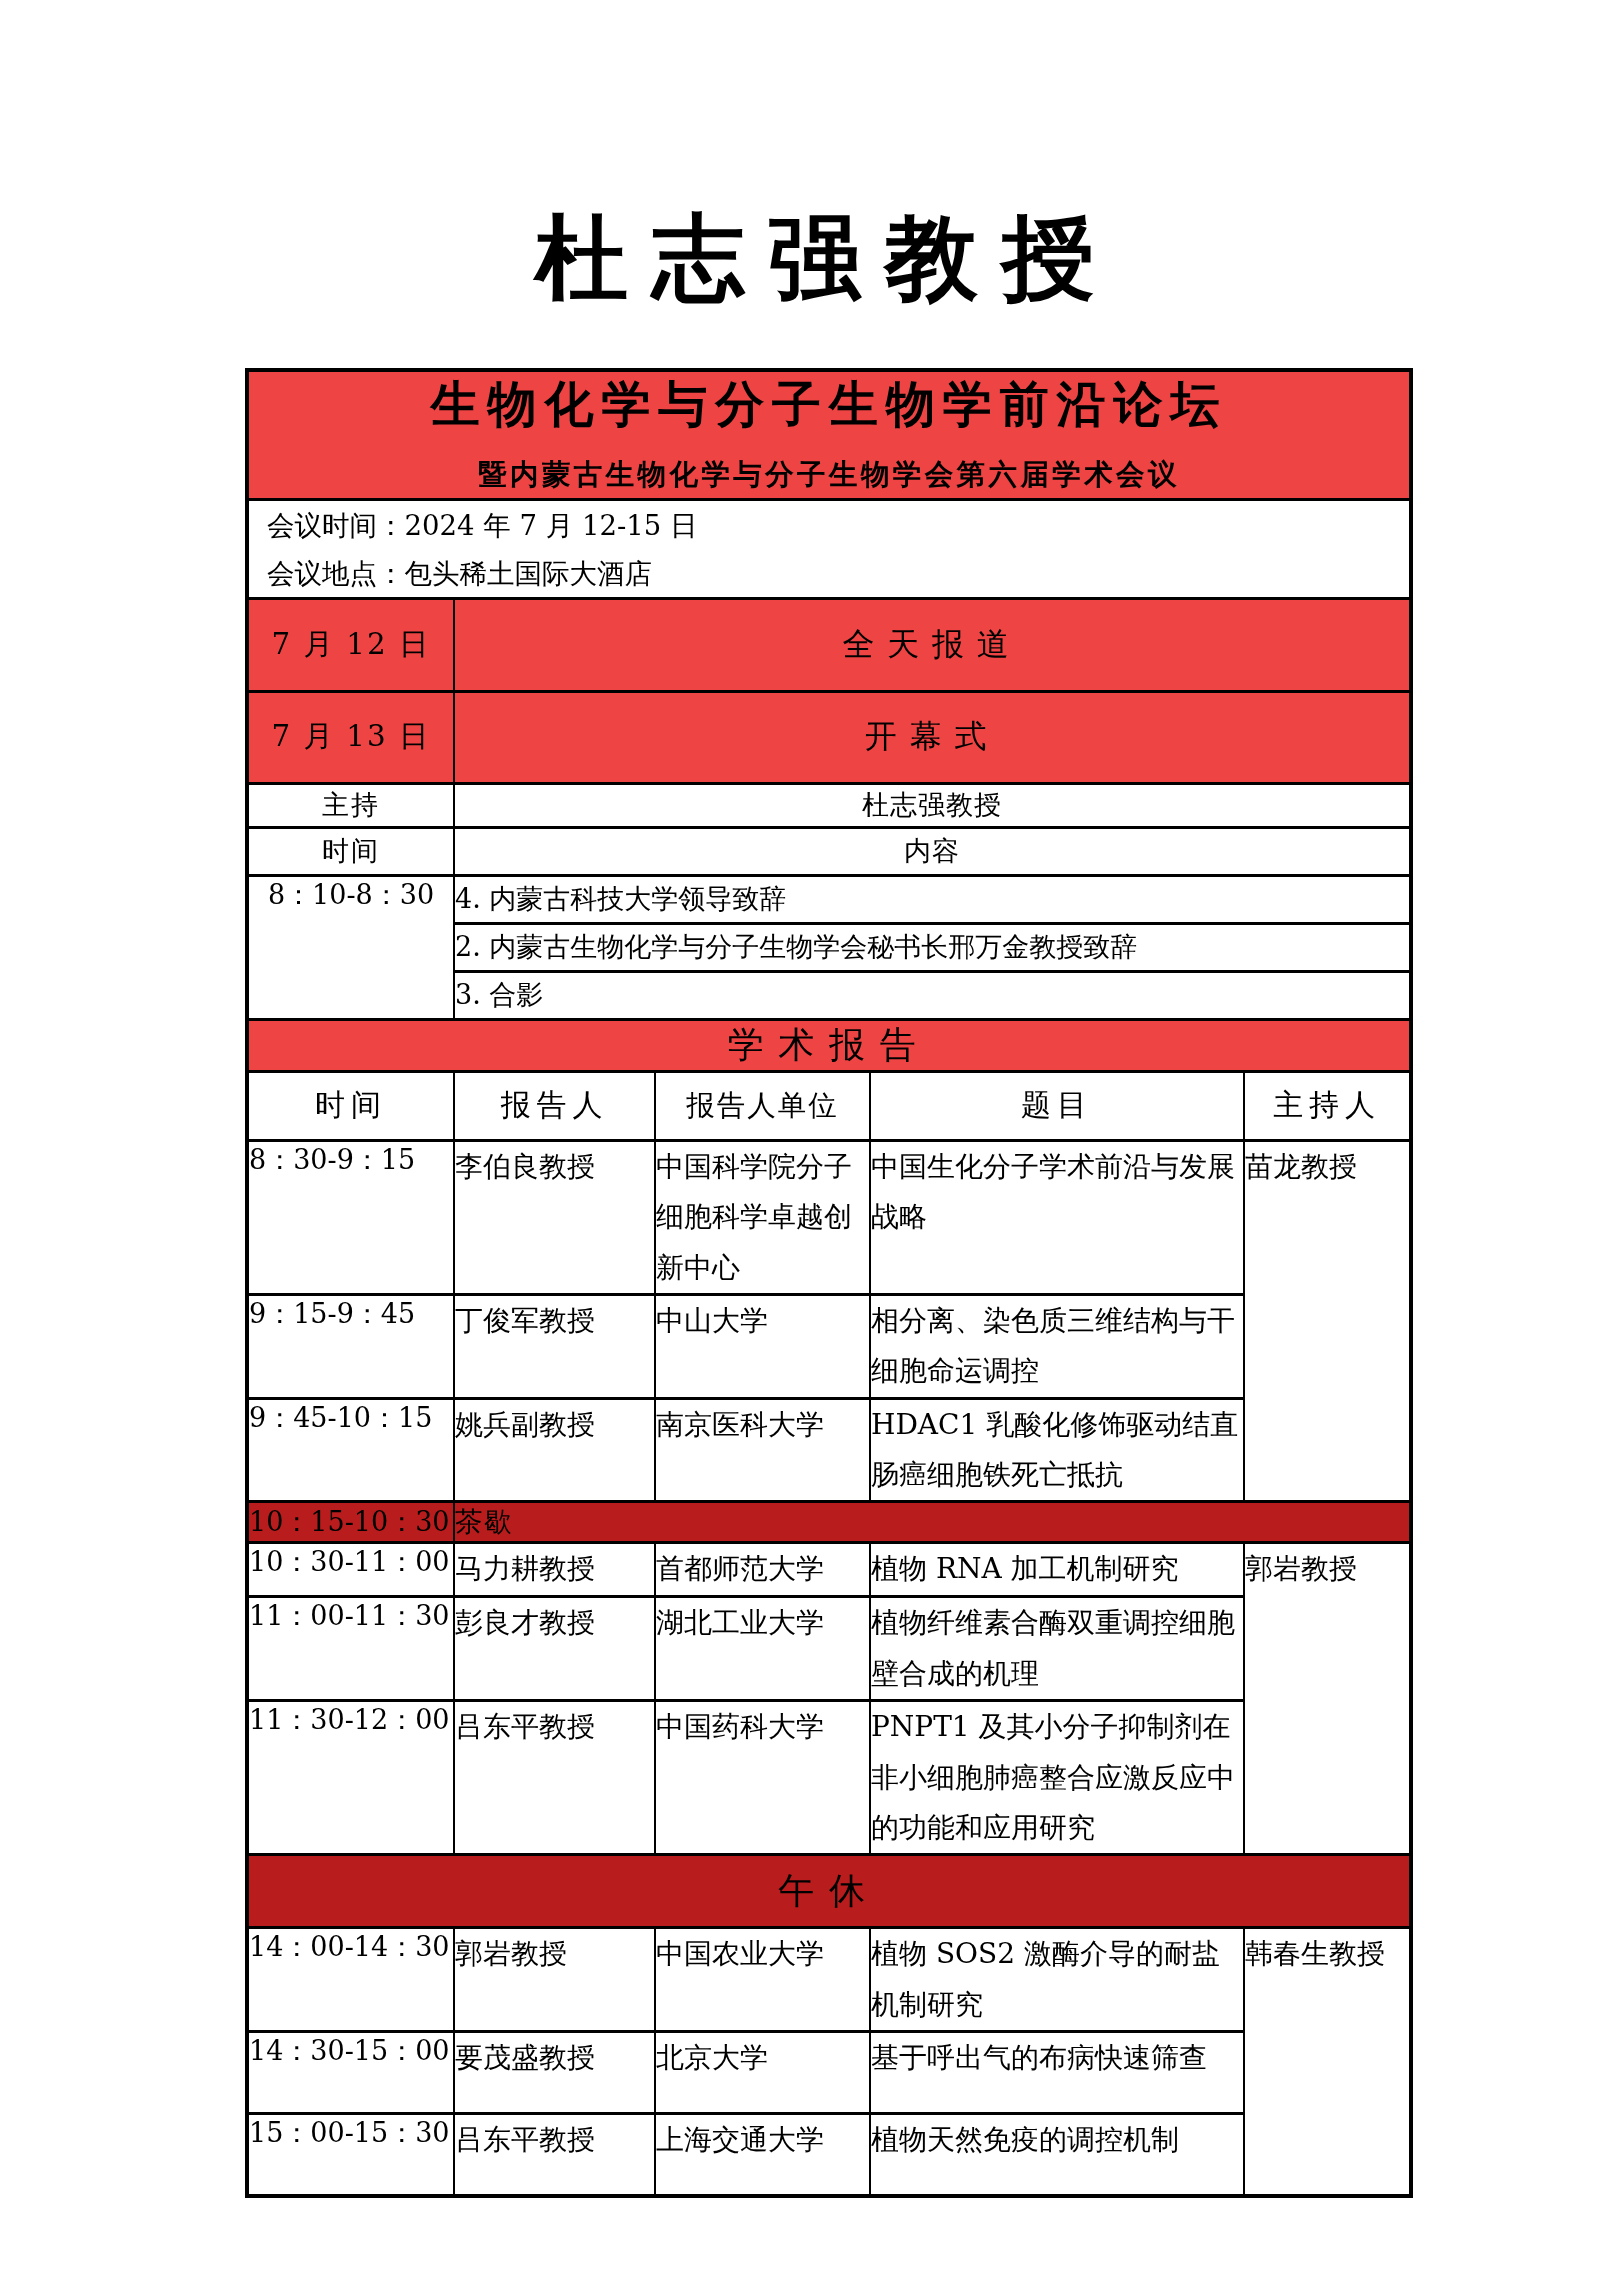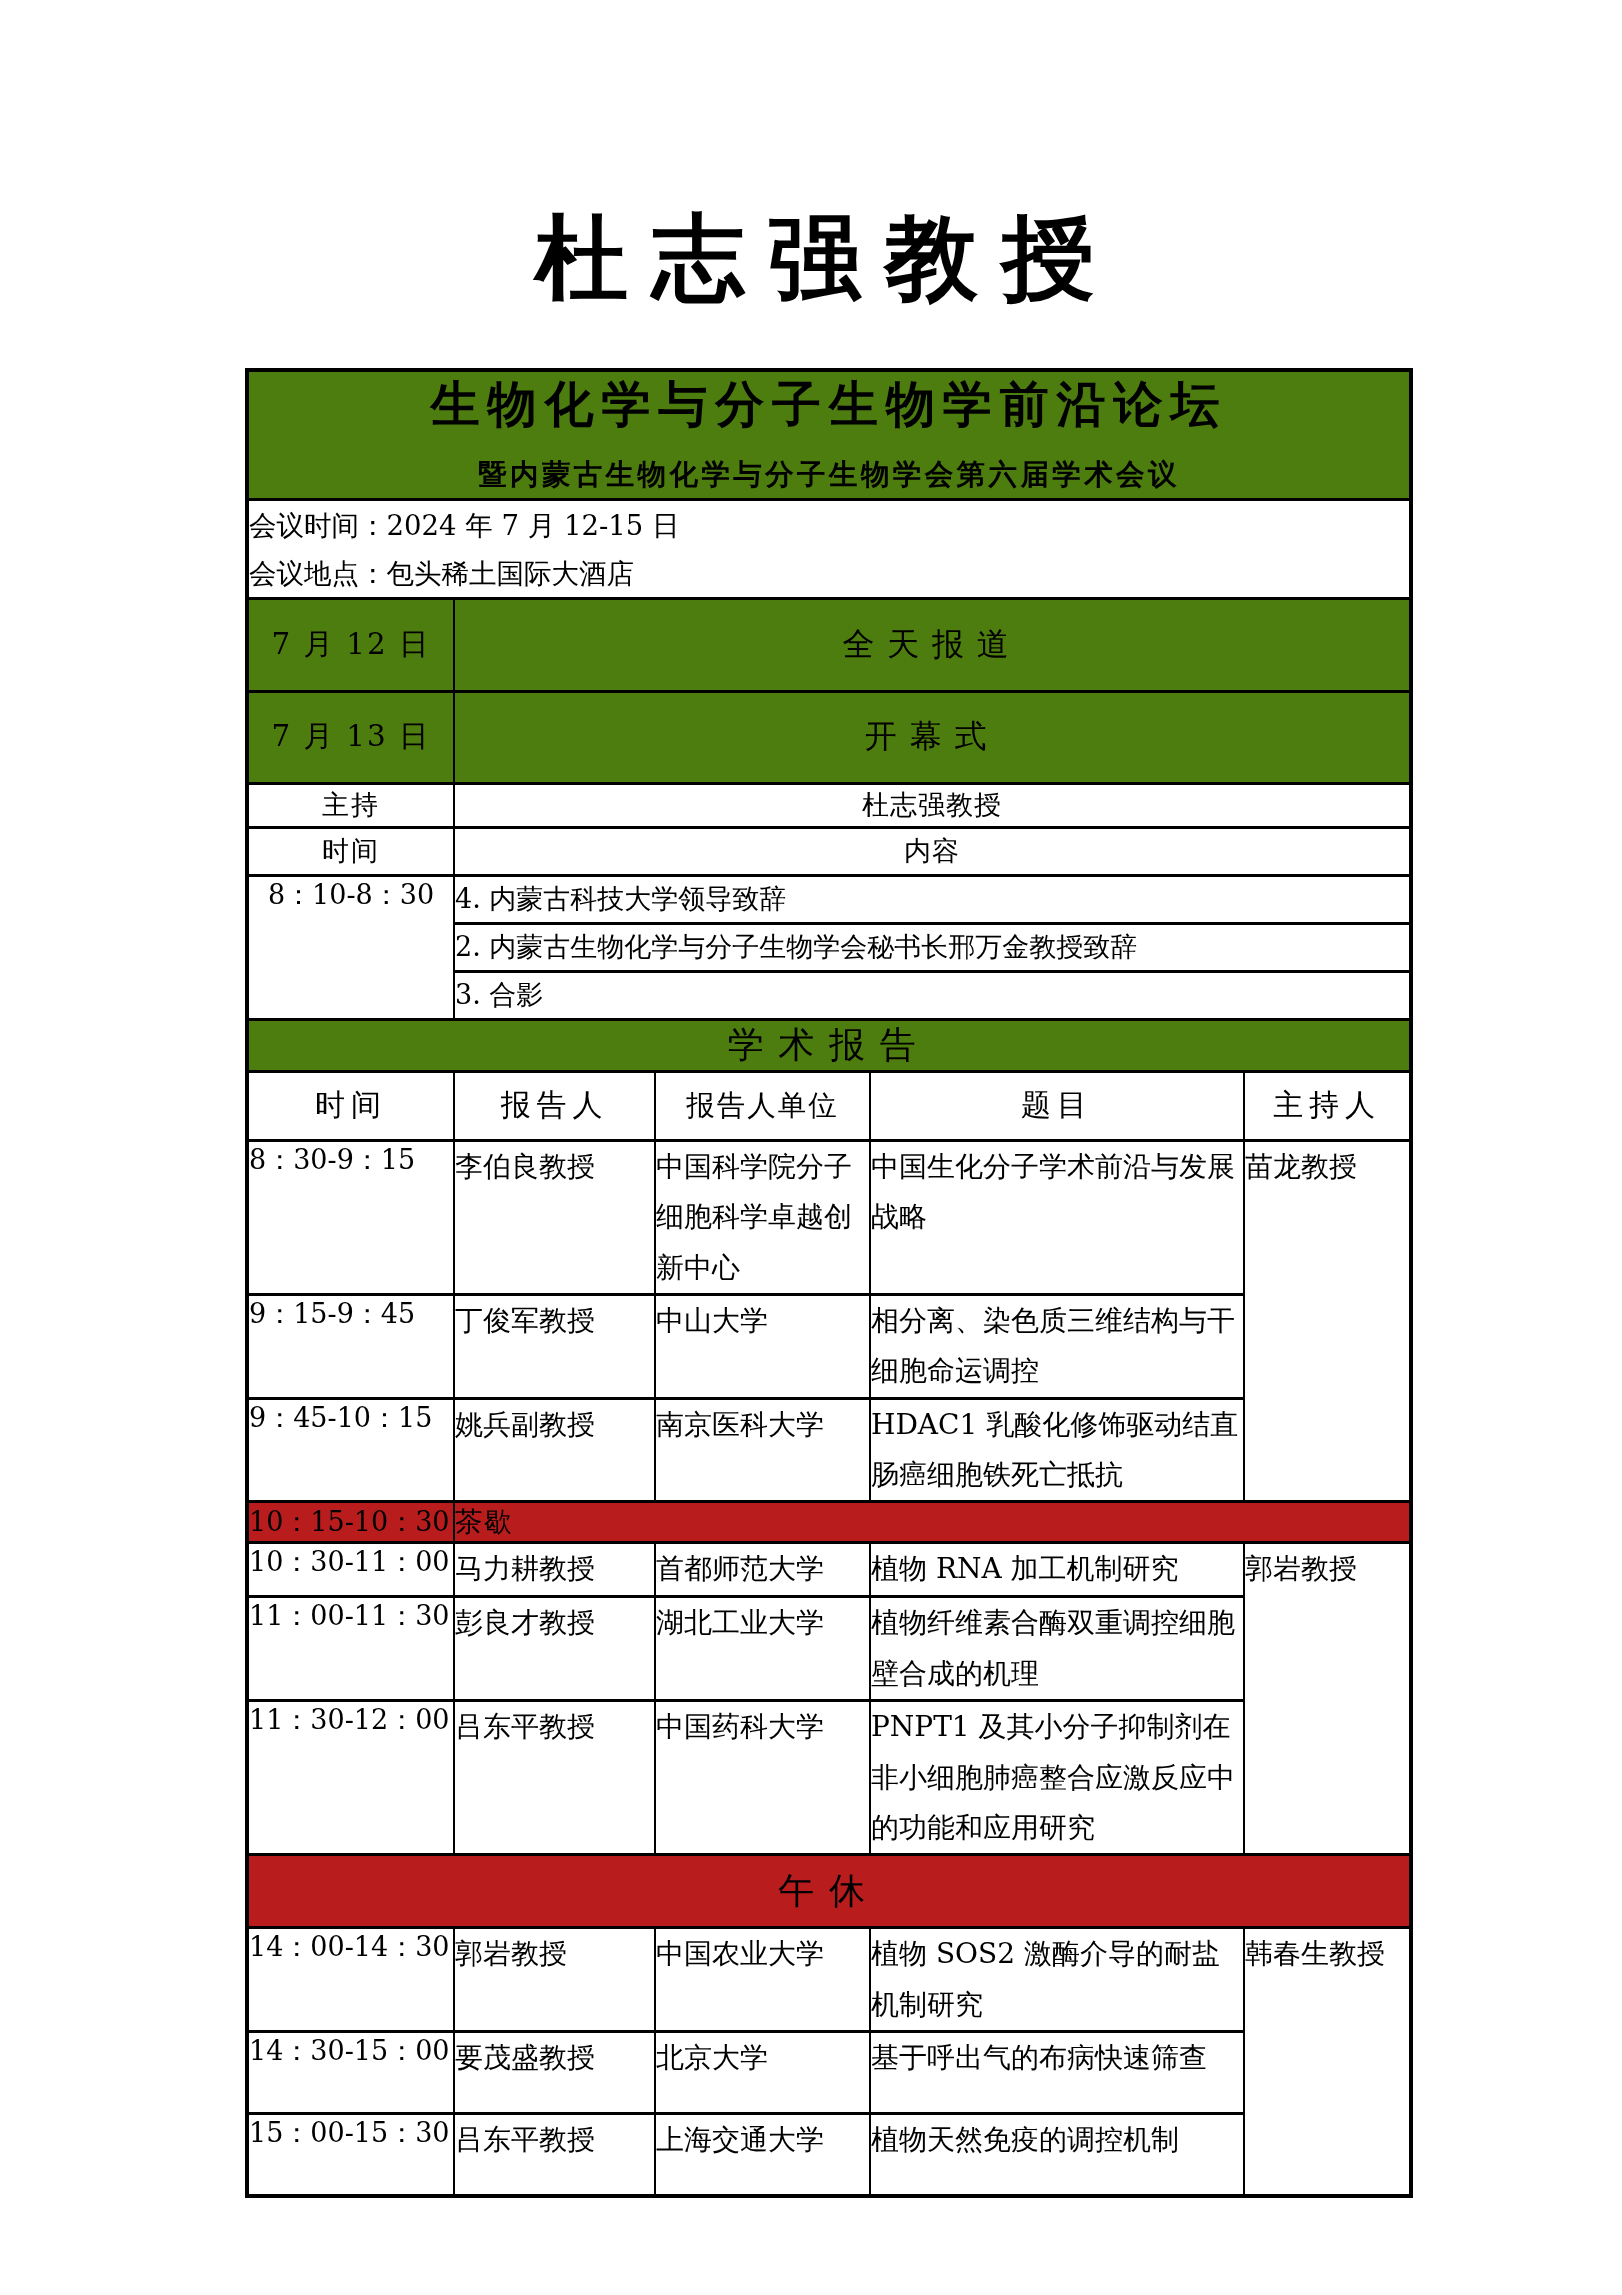--- a/index.html
+++ b/index.html
@@ -33,32 +33,32 @@
     border: 4.4px solid #000;
   }
   table.agenda td, table.agenda th {
     border: 2px solid #000;
     border-top-width: 3.9px;
     border-bottom-width: 3.9px;
     padding: 0;
     overflow: hidden;
     font-weight: normal;
   }
-  .bg-blue  { background: #4d7c0f; }
+  .bg-blue  { background: #ef4444; }
   .bg-lblue { background: #b91c1c; }
 
   .title-cell { text-align: center; vertical-align: middle; padding: 9.8px 0 14.7px 0; }
   .forum-title {
     font-size: 49px; font-weight: 700; letter-spacing: 7.9px; line-height: 1.15;
   }
   .forum-subtitle {
     font-size: 28.5px; font-weight: 700; letter-spacing: 3.4px; margin-top: 23.6px;
   }
   .info-cell { vertical-align: middle; padding: 6.9px 9.8px 6.9px 141px; }
-  .info-line { font-size: 27.5px; line-height: 1.75; }
+  .info-line { font-size: 27.5px; line-height: 1.75; padding-left: 18px; }
 
   .date-cell {
     text-align: center; vertical-align: middle;
     font-size: 29.4px; font-weight: 700; letter-spacing: 2px;
   }
   .event-cell {
     text-align: center; vertical-align: middle;
     font-size: 32px; font-weight: 700; letter-spacing: 12.8px;
   }
   .label-cell {

